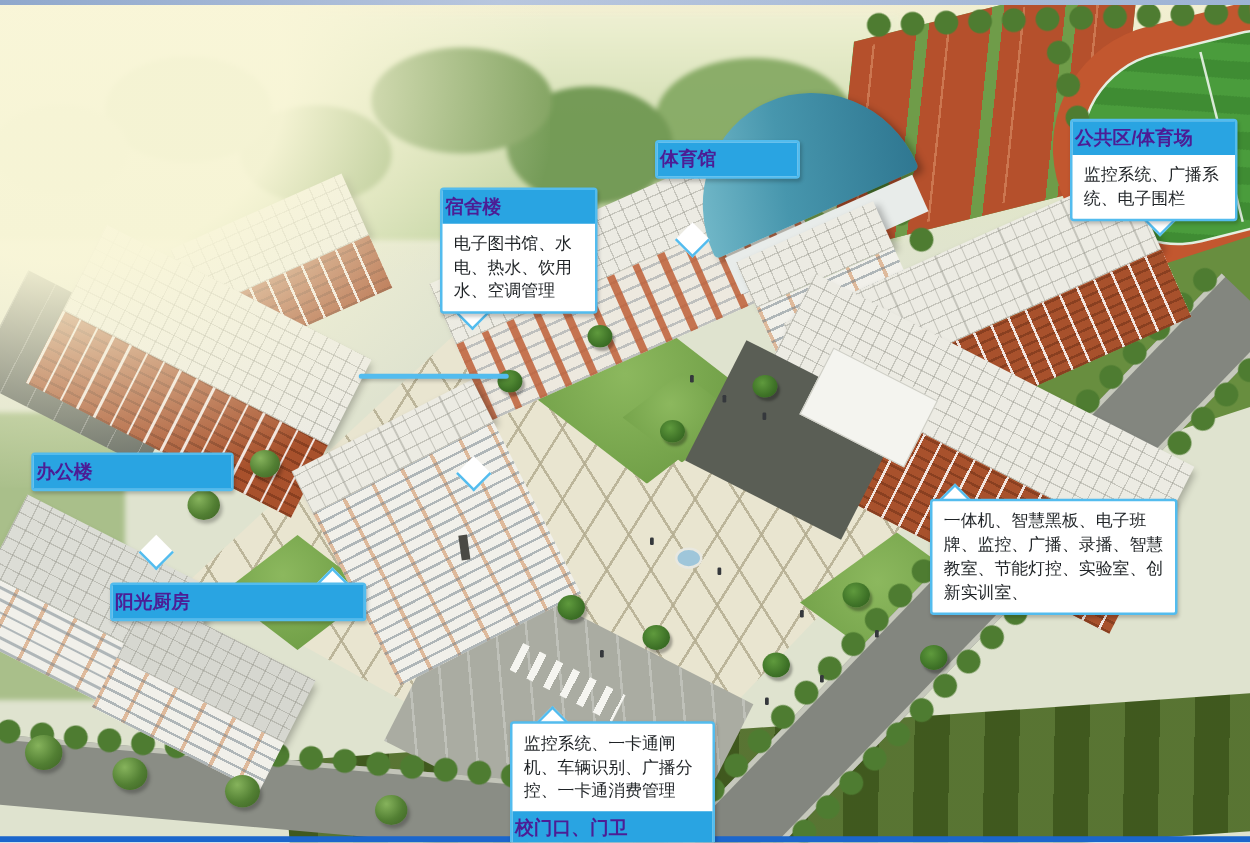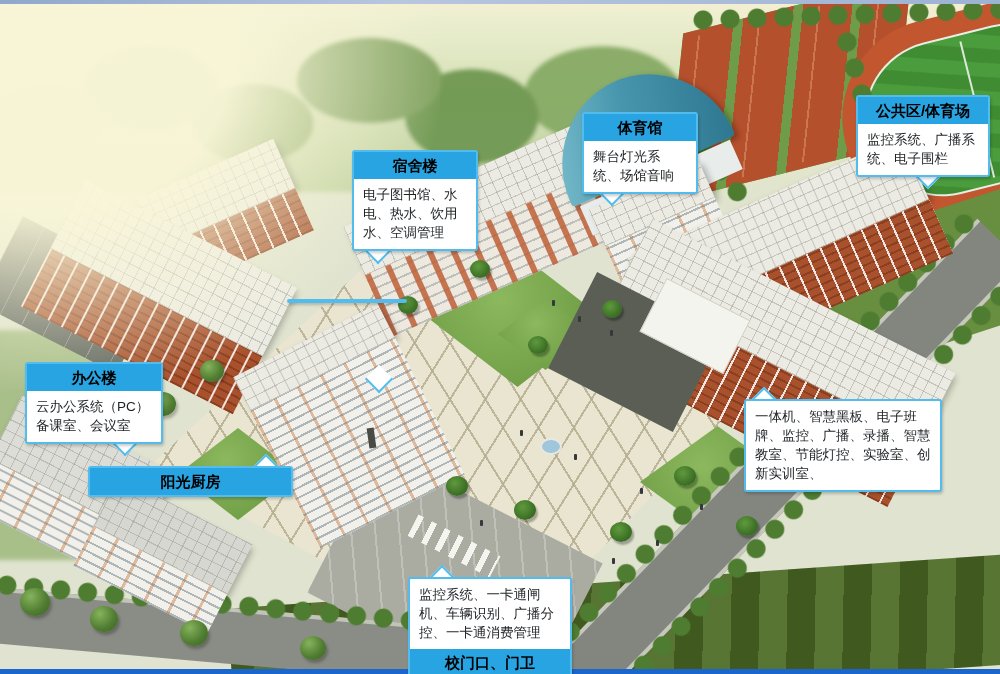--- a/index.html
+++ b/index.html
@@ -101,22 +101,22 @@
   .gate-bar{width:92px;height:24px;transform:rotate(27deg);
     background-image:repeating-linear-gradient(90deg,#f5f5f0 0 6px, rgba(0,0,0,0) 6px 15px);}
 
   .bar-top{left:0;top:0;width:1000px;height:4px;background:linear-gradient(90deg,#8fa8cc,#b8c6de 40%,#9db3d4);}
   .bar-bottom{left:0;top:669px;width:1000px;height:5px;background:#1b66cc;}
 
   
   .callout{position:absolute;z-index:30;}
   .co-box{position:relative;z-index:2;border:2px solid #53bcee;background:#fff;border-radius:3px;
           box-shadow:1px 2px 3px rgba(0,0,0,.2);}
-  .co-hdr{background:#29a4e2;color:#000000;font-weight:bold;font-size:15px;line-height:19px;
-          text-align:center;padding:4px 2px;}
+  .co-hdr{background:#29a4e2;color:#4c1d95;font-weight:bold;font-size:15px;line-height:19px;
+          padding:4px 2px;}
   .co-body{padding:6px 9px 7px;font-size:13.5px;line-height:19px;color:#1f2326;word-break:break-all;}
   .tail{position:absolute;width:18px;height:18px;background:#fff;z-index:1;transform:rotate(45deg);}
   .tail.down{border-right:2px solid #53bcee;border-bottom:2px solid #53bcee;}
   .tail.up{border-left:2px solid #53bcee;border-top:2px solid #53bcee;}
 </style>
 </head>
 <body>
 
 <div id="stage">
 
@@ -241,46 +241,44 @@
 
 
   <div class="callout" style="left:352px;top:150px;width:126px;">
     <div class="co-box">
       <div class="co-hdr">宿舍楼</div>
       <div class="co-body">电子图书馆、水电、热水、饮用水、空调管理</div>
     </div>
     <div class="tail down" style="left:16px;top:90px;"></div>
   </div>
 
-  <div class="callout" style="left:582px;top:112px;width:116px;">
+  <div class="callout" style="left:524px;top:112px;width:116px;">
     <div class="co-box">
       <div class="co-hdr">体育馆</div>
-      <div class="co-body">舞台灯光系统、场馆音响</div>
     </div>
     <div class="tail down" style="left:20px;top:70px;"></div>
   </div>
 
   <div class="callout" style="left:856px;top:95px;width:134px;">
     <div class="co-box">
       <div class="co-hdr">公共区/体育场</div>
       <div class="co-body">监控系统、广播系统、电子围栏</div>
     </div>
     <div class="tail down" style="left:62px;top:70px;"></div>
   </div>
 
   <div class="callout" style="left:287px;top:299px;width:120px;">
     <div class="co-box">
     </div>
     <div class="tail down" style="left:82px;top:70px;"></div>
   </div>
 
-  <div class="callout" style="left:25px;top:362px;width:138px;">
+  <div class="callout" style="left:25px;top:362px;width:162px;">
     <div class="co-box">
       <div class="co-hdr">办公楼</div>
-      <div class="co-body">云办公系统（PC）备课室、会议室</div>
     </div>
     <div class="tail down" style="left:90px;top:70px;"></div>
   </div>
 
   <div class="callout" style="left:88px;top:466px;width:205px;">
     <div class="co-box">
       <div class="co-hdr">阳光厨房</div>
     </div>
     <div class="tail up" style="left:168px;top:-8px;"></div>
   </div>

